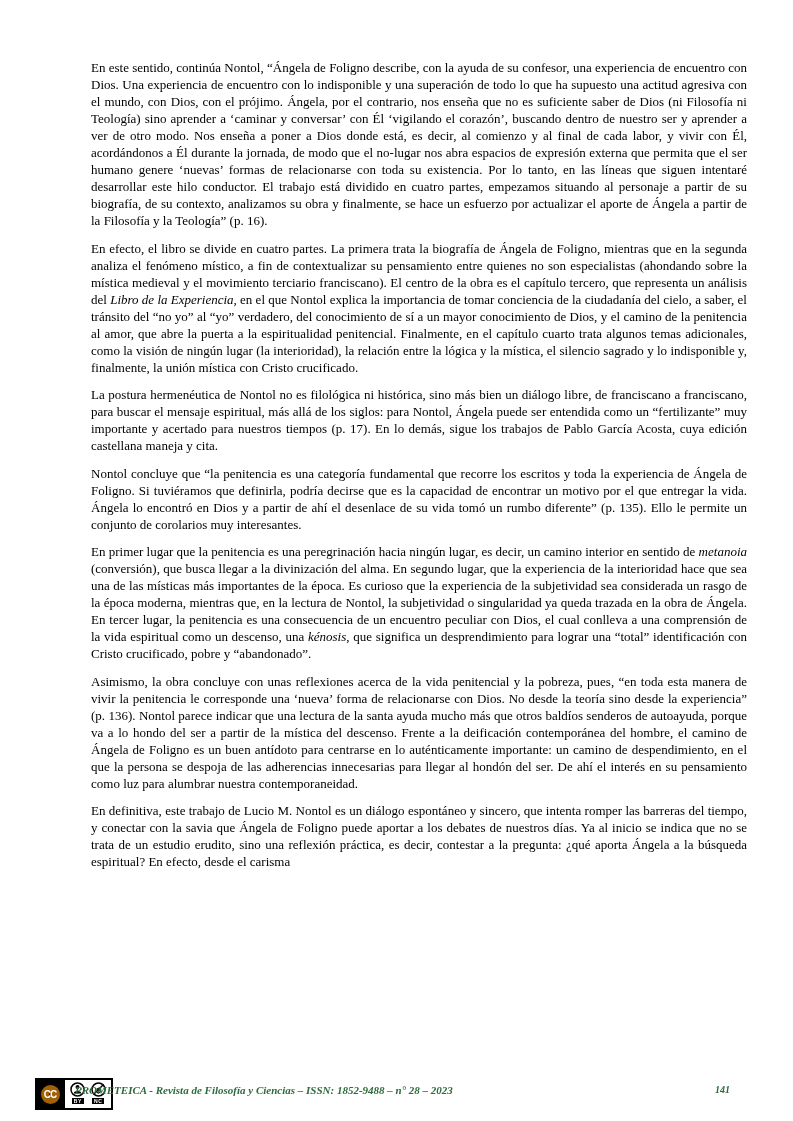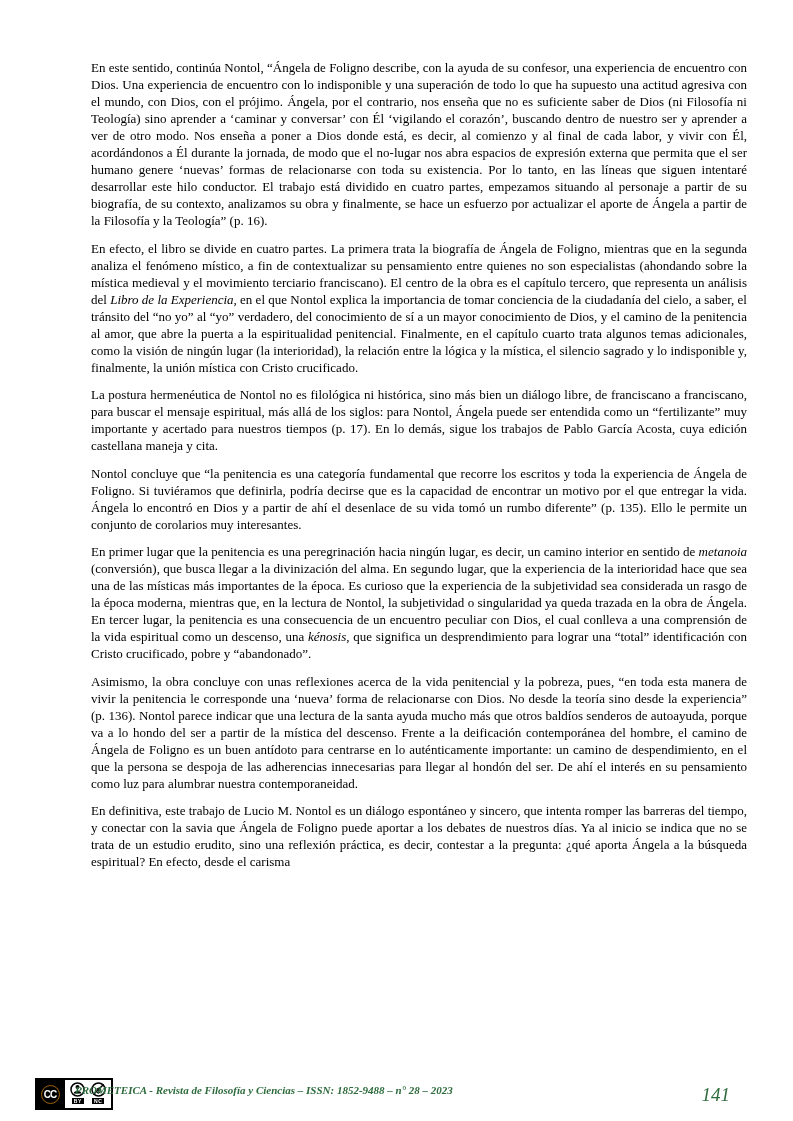--- a/index.html
+++ b/index.html
@@ -35,22 +35,22 @@
     font-size: 11px;
     font-weight: bold;
     font-style: italic;
     color: var(--footer-green, #2d6b3c);
     white-space: nowrap;
   }
   .page-number {
     position: absolute;
     top: 1084px;
     right: 63px;
-    font-size: 19px;
-    font-weight: normal;
+    font-size: 10px;
+    font-weight: bold;
     font-style: italic;
     color: var(--footer-green, #2d6b3c);
   }
 
   
   .cc-badge {
     position: absolute;
     left: 35px;
     top: 1078px;
     width: 78px;
@@ -61,21 +61,21 @@
   .cc-left {
     width: 30px;
     background: #000;
     display: flex;
     align-items: center;
     justify-content: center;
     flex: none;
   }
   .cc-circle {
     width: 19px; height: 19px;
-    border: 1px solid #a16207;
+    border: 8px solid #a16207;
     border-radius: 50%;
     color: #fff;
     font-size: 10px;
     font-weight: bold;
     font-family: "Liberation Sans", sans-serif;
     display: flex; align-items: center; justify-content: center;
     letter-spacing: -1px;
     box-sizing: border-box;
   }
   .cc-right {

